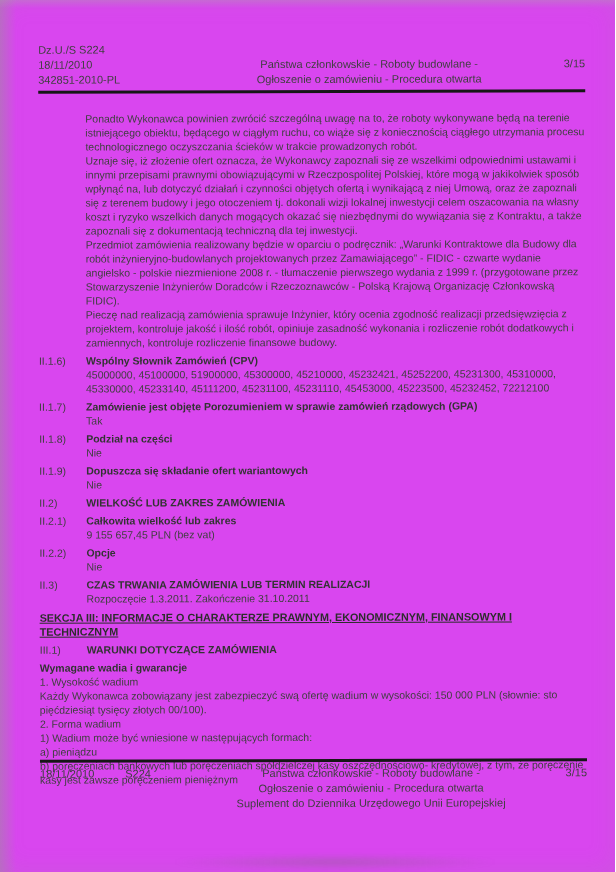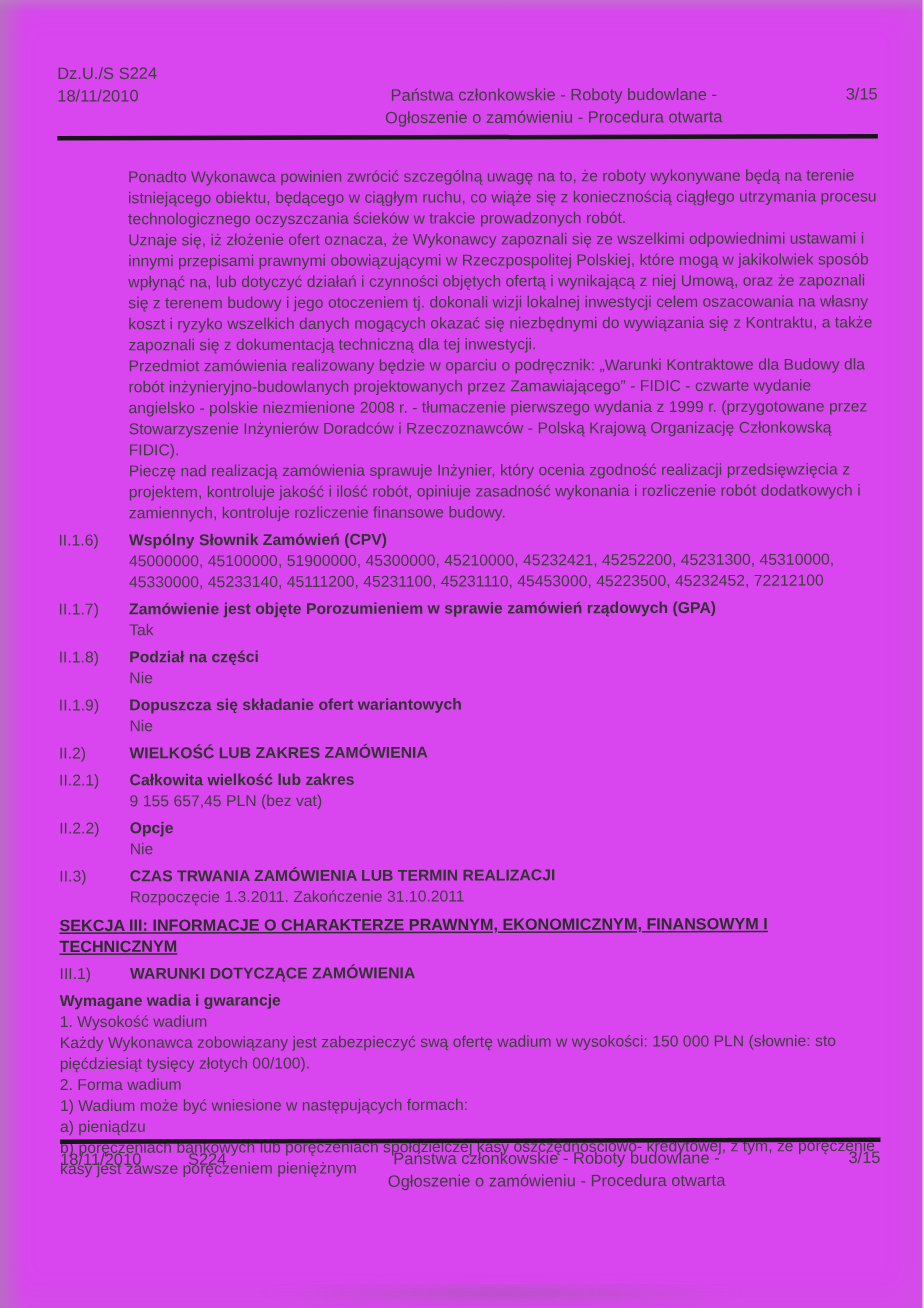--- a/index.html
+++ b/index.html
@@ -71,20 +71,21 @@
   <div class="scan-edge-left"></div>
   <div class="scan-edge-top"></div>
 
   <div class="scan-content">
 
     <div class="header">
       <div class="header-cols">
         <div class="h-left">
           <div>Dz.U./S S224</div>
           <div>18/11/2010</div>
+          <div>342851-2010-PL</div>
         </div>
         <div class="h-center">
           <div>Państwa członkowskie - Roboty budowlane -</div>
           <div>Ogłoszenie o zamówieniu - Procedura otwarta</div>
         </div>
         <div class="h-right">3/15</div>
       </div>
       <div class="header-rule"></div>
     </div>
 
@@ -187,20 +188,21 @@
       <div class="f-cols">
         <div class="f-left">
           <div class="f-left-line1">
             <span>18/11/2010</span>
             <span class="f-series">S224</span>
           </div>
         </div>
         <div class="f-center">
           <div>Państwa członkowskie - Roboty budowlane -</div>
           <div>Ogłoszenie o zamówieniu - Procedura otwarta</div>
+          <div>Suplement do Dziennika Urzędowego Unii Europejskiej</div>
         </div>
         <div class="f-right">3/15</div>
       </div>
     </div>
 
   </div>
 
   <div class="scan-smudge"></div>
 </div>
 

